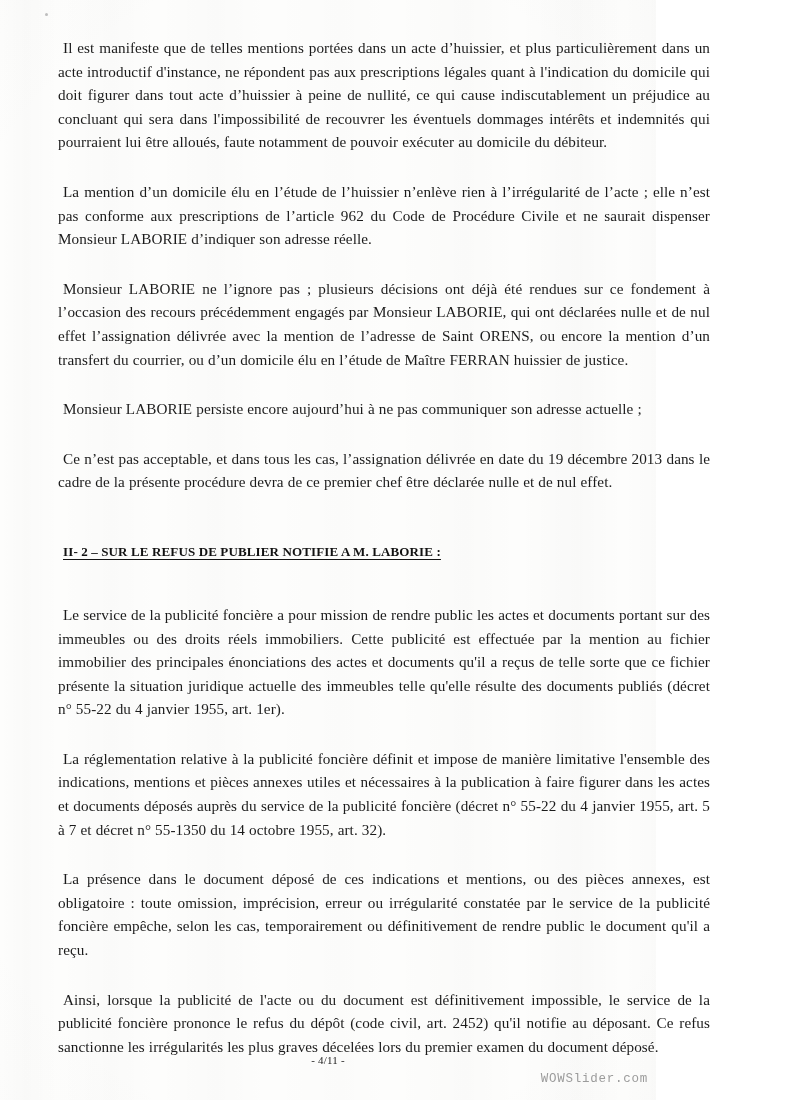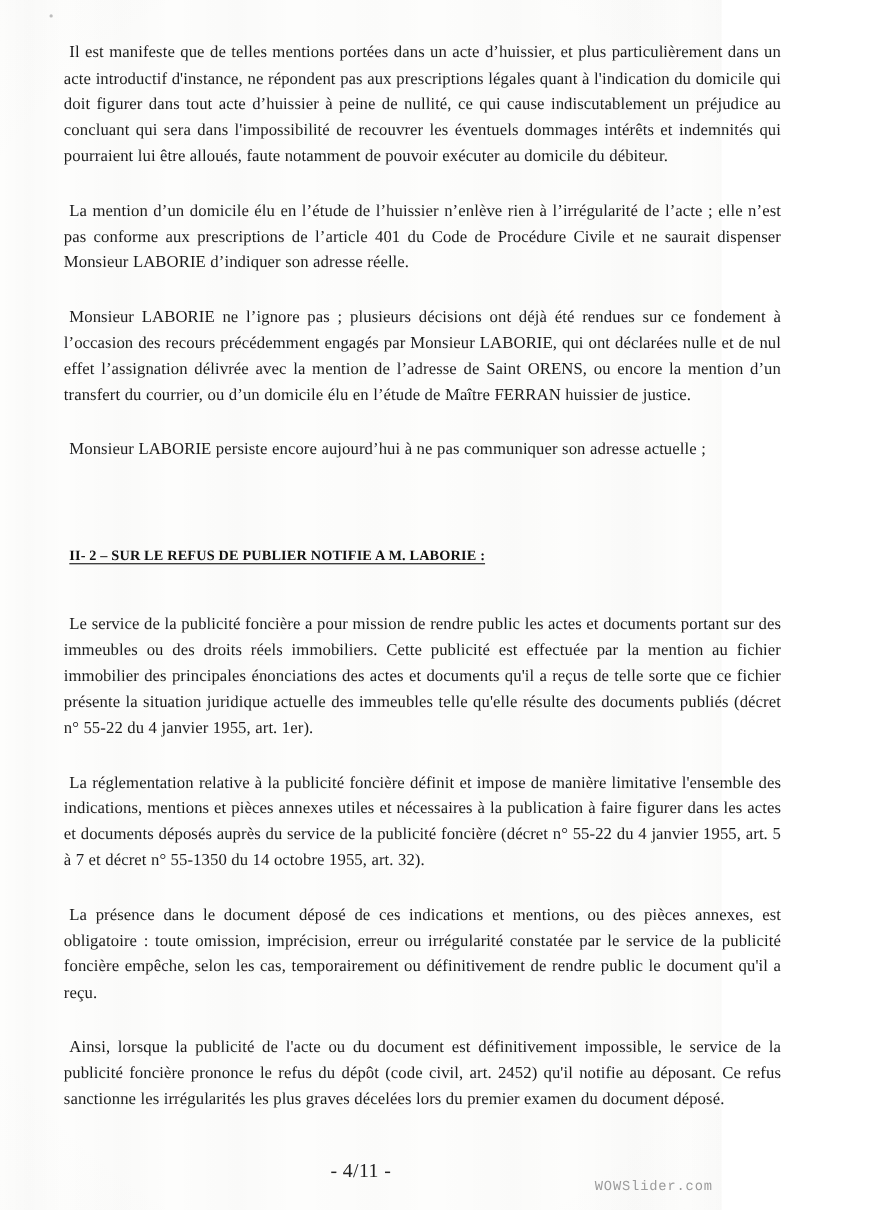--- a/index.html
+++ b/index.html
@@ -81,21 +81,21 @@
     letter-spacing: 0.01em;
     text-indent: 5px;
   }
 
   #page-number {
     position: absolute;
     left: 0;
     right: 0;
     top: 1054px;
     text-align: center;
-    font-size: 18px;
+    font-size: 11px;
     color: #232323;
     font-family: "Liberation Serif", serif;
     letter-spacing: 0.02em;
   }
 
   #watermark {
     position: absolute;
     right: 8px;
     top: 1072px;
     font-family: Liberation Mono, monospace;
@@ -121,29 +121,30 @@
 <div id="page">
 
   <div id="scan-tint"></div>
   <div id="speck"></div>
 
   <div id="content">
 
     <p class="para">Il est manifeste que de telles mentions portées dans un acte d’huissier, et plus particulièrement dans un acte introductif d'instance, ne répondent pas aux prescriptions légales quant à l'indication du domicile qui doit figurer dans tout acte d’huissier à peine de nullité, ce qui cause indiscutablement un préjudice au concluant qui sera dans l'impossibilité de recouvrer les éventuels dommages intérêts et indemnités qui pourraient lui être alloués, faute notamment de pouvoir exécuter au domicile du débiteur.</p>
     <div class="gap-md"></div>
 
-    <p class="para">La mention d’un domicile élu en l’étude de l’huissier n’enlève rien à l’irrégularité de l’acte ; elle n’est pas conforme aux prescriptions de l’article 401 du Code de Procédure Civile et ne saurait dispenser Monsieur LABORIE d’indiquer son adresse réelle.</p>
+    <p class="para">La mention d’un domicile élu en l’étude de l’huissier n’enlève rien à l’irrégularité de l’acte ; elle n’est pas conforme aux prescriptions de l’article 962 du Code de Procédure Civile et ne saurait dispenser Monsieur LABORIE d’indiquer son adresse réelle.</p>
     <div class="gap-md"></div>
 
     <p class="para">Monsieur LABORIE ne l’ignore pas ; plusieurs décisions ont déjà été rendues sur ce fondement à l’occasion des recours précédemment engagés par Monsieur LABORIE, qui ont déclarées nulle et de nul effet l’assignation délivrée avec la mention de l’adresse de Saint ORENS, ou encore la mention d’un transfert du courrier, ou d’un domicile élu en l’étude de Maître FERRAN huissier de justice.</p>
     <div class="gap-md"></div>
 
     <p class="para">Monsieur LABORIE persiste encore aujourd’hui à ne pas communiquer son adresse actuelle ;</p>
     <div class="gap-md"></div>
 
+    <p class="para">Ce n’est pas acceptable, et dans tous les cas, l’assignation délivrée en date du 19 décembre 2013 dans le cadre de la présente procédure devra de ce premier chef être déclarée nulle et de nul effet.</p>
 
     <div class="gap-xl"></div>
     <h2 class="section-heading">II- 2 – SUR LE REFUS DE PUBLIER NOTIFIE A M. LABORIE :</h2>
     <div class="gap-lg"></div>
 
     <p class="para">Le service de la publicité foncière a pour mission de rendre public les actes et documents portant sur des immeubles ou des droits réels immobiliers. Cette publicité est effectuée par la mention au fichier immobilier des principales énonciations des actes et documents qu'il a reçus de telle sorte que ce fichier présente la situation juridique actuelle des immeubles telle qu'elle résulte des documents publiés (décret n° 55-22 du 4 janvier 1955, art. 1er).</p>
     <div class="gap-md"></div>
 
     <p class="para">La réglementation relative à la publicité foncière définit et impose de manière limitative l'ensemble des indications, mentions et pièces annexes utiles et nécessaires à la publication à faire figurer dans les actes et documents déposés auprès du service de la publicité foncière (décret n° 55-22 du 4 janvier 1955, art. 5 à 7 et décret n° 55-1350 du 14 octobre 1955, art. 32).</p>
     <div class="gap-md"></div>

